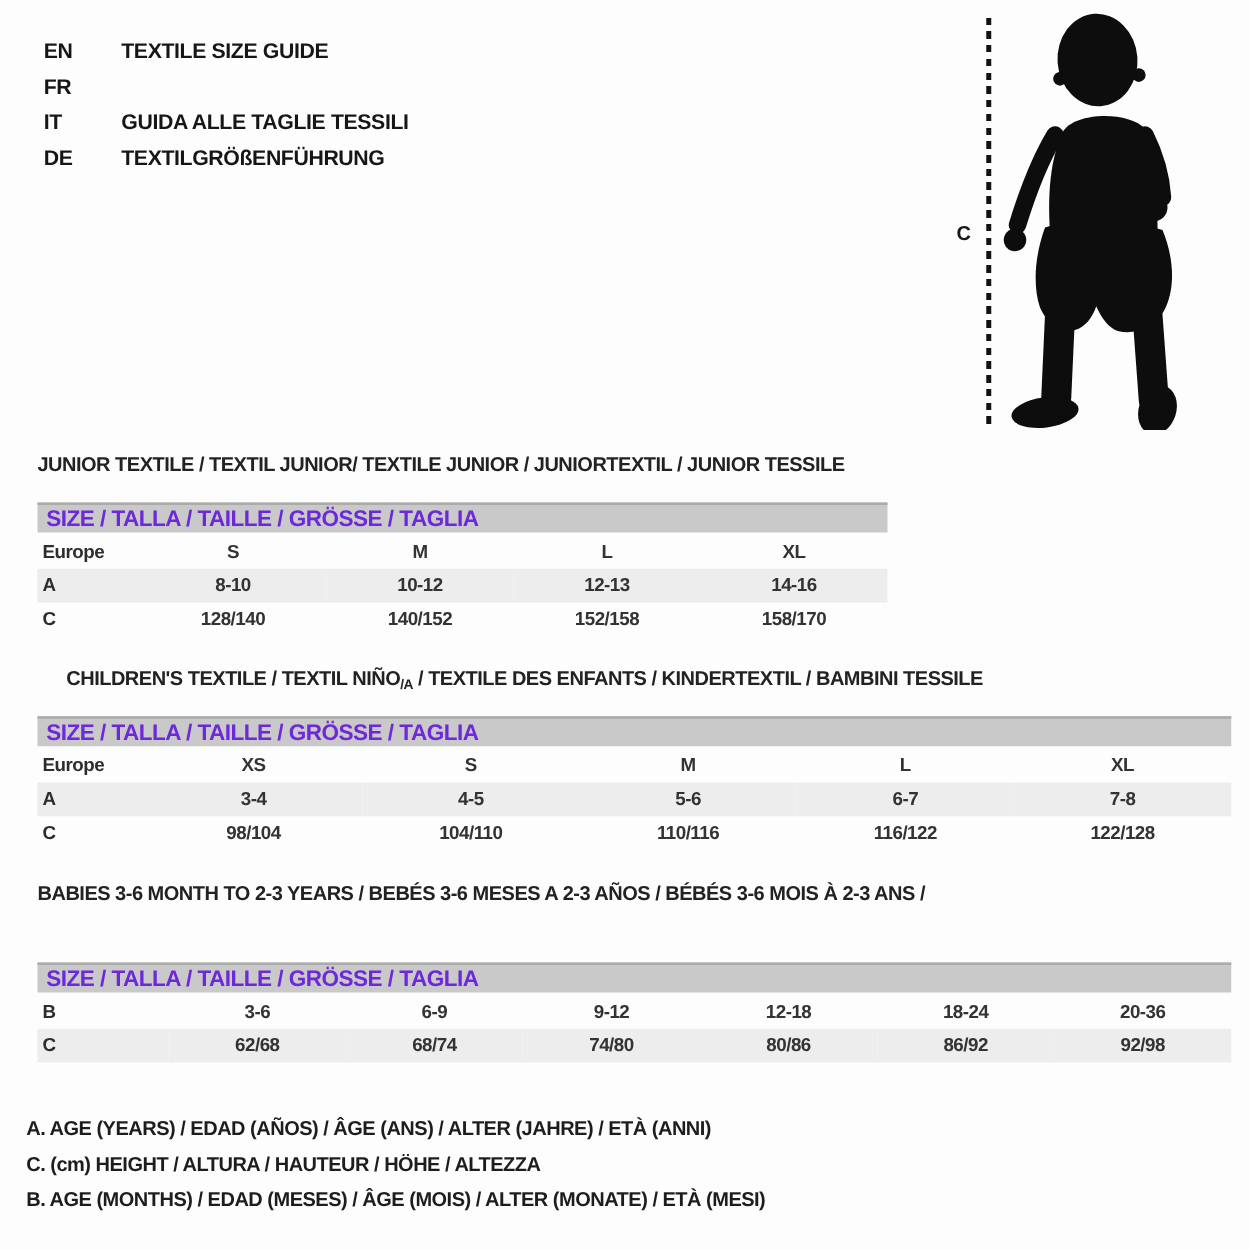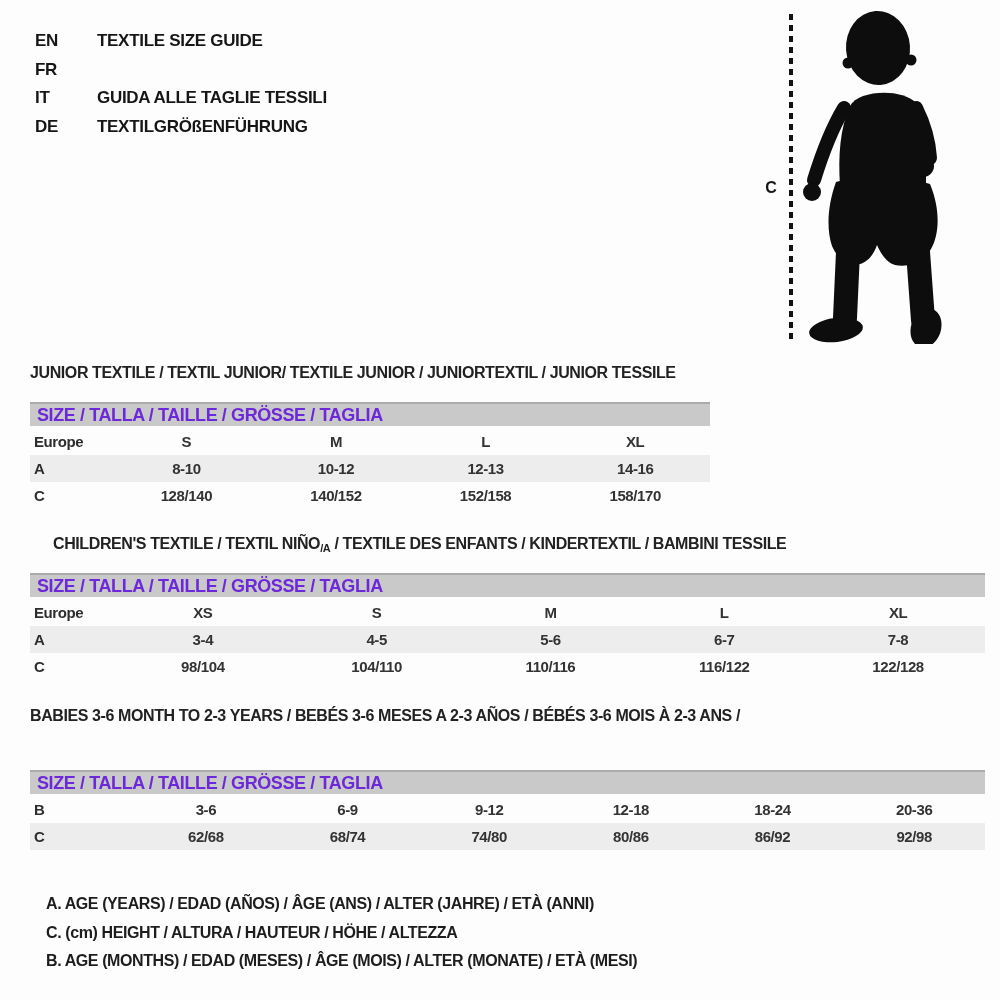--- a/index.html
+++ b/index.html
@@ -27,21 +27,21 @@
   .size-table-wrap{position:absolute;}
   .size-header-bar{height:22px;line-height:22px;background:var(--hdr-bg,#c9c9c9);
     border-top:2px solid var(--hdr-top,#ababab);padding-left:7px;
     font-size:18px;font-weight:700;letter-spacing:-0.4px;color:#6d28d9;}
   table.size-table{width:100%;border-collapse:collapse;table-layout:fixed;margin-top:2px;}
   table.size-table td{height:27px;text-align:center;vertical-align:middle;
     font-size:15px;font-weight:700;letter-spacing:-0.4px;color:#333;padding:0;margin-top:32px;}
   table.size-table td.lbl{text-align:left;padding-left:4px;color:#2d2d2d;}
   table.size-table tr.alt td{background:var(--alt-bg,#ededed);}
   
-  .notes{position:absolute;left:46px;top:890px;}
+  .notes{position:absolute;left:21px;top:890px;}
   .note-line{height:28.6px;line-height:28.6px;font-size:16px;font-weight:700;
     letter-spacing:-0.4px;color:#1d1d1d;white-space:nowrap;}
 </style>
 </head>
 <body>
 
 <div class="page" style="--hdr-bg: #c9c9c9; --hdr-top: #ababab; --alt-bg: #ededed;">
 
   <div class="langs">
       <div class="lang-row">

